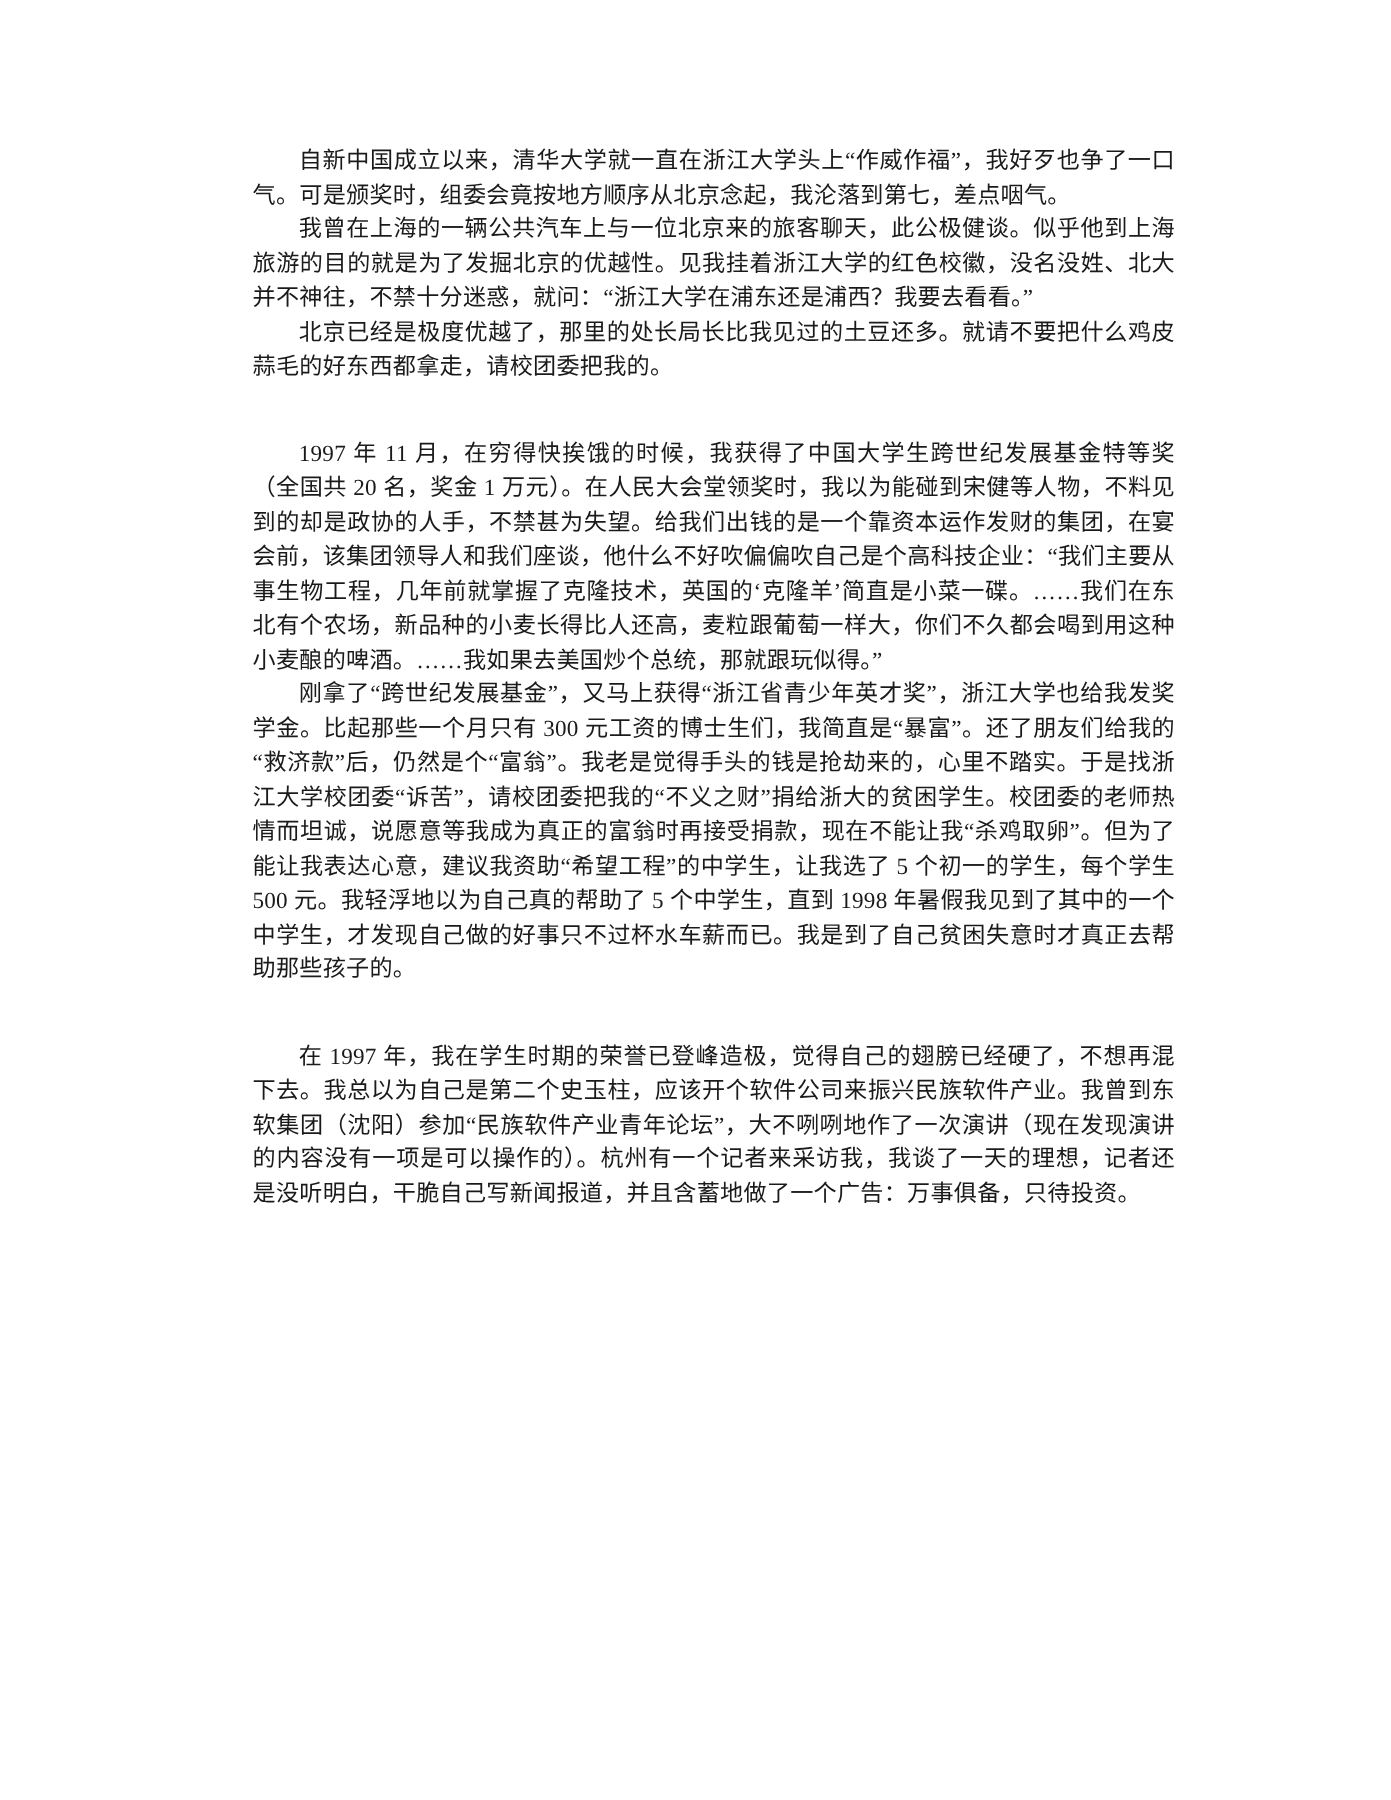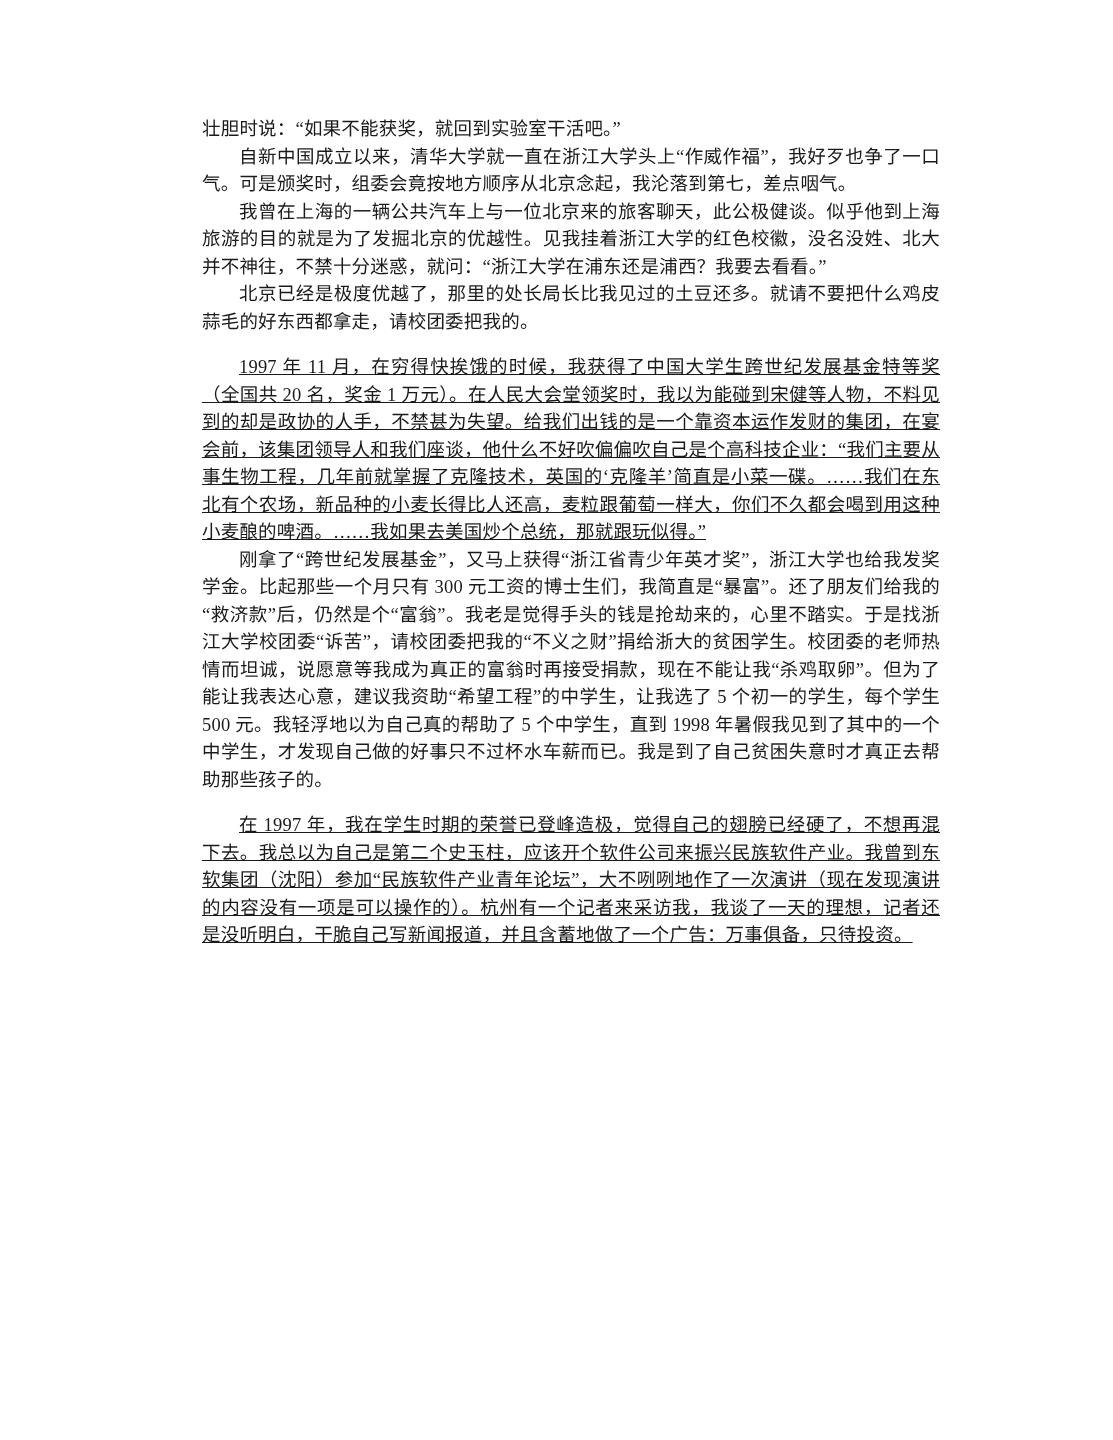--- a/index.html
+++ b/index.html
@@ -30,30 +30,28 @@
   .content p {
     margin: 0;
     padding: 0;
     text-indent: 2em;
     word-break: break-all;
   }
   .content p.no-indent {
     text-indent: 0;
   }
   .content p.section-gap {
-    margin-top: 18px;
-    text-decoration: underline;
+    margin-top: 42px;
   }
 </style>
 </head>
 <body>
 
 <div class="page">
   <div class="content">
-    <p class="no-indent">壮胆时说：“如果不能获奖，就回到实验室干活吧。”</p>
     <p>自新中国成立以来，清华大学就一直在浙江大学头上“作威作福”，我好歹也争了一口气。可是颁奖时，组委会竟按地方顺序从北京念起，我沦落到第七，差点咽气。</p>
     <p>我曾在上海的一辆公共汽车上与一位北京来的旅客聊天，此公极健谈。似乎他到上海旅游的目的就是为了发掘北京的优越性。见我挂着浙江大学的红色校徽，没名没姓、北大并不神往，不禁十分迷惑，就问：“浙江大学在浦东还是浦西？我要去看看。”</p>
     <p>北京已经是极度优越了，那里的处长局长比我见过的土豆还多。就请不要把什么鸡皮蒜毛的好东西都拿走，请校团委把我的。</p>
     <p class="section-gap">1997 年 11 月，在穷得快挨饿的时候，我获得了中国大学生跨世纪发展基金特等奖（全国共 20 名，奖金 1 万元）。在人民大会堂领奖时，我以为能碰到宋健等人物，不料见到的却是政协的人手，不禁甚为失望。给我们出钱的是一个靠资本运作发财的集团，在宴会前，该集团领导人和我们座谈，他什么不好吹偏偏吹自己是个高科技企业：“我们主要从事生物工程，几年前就掌握了克隆技术，英国的‘克隆羊’简直是小菜一碟。……我们在东北有个农场，新品种的小麦长得比人还高，麦粒跟葡萄一样大，你们不久都会喝到用这种小麦酿的啤酒。……我如果去美国炒个总统，那就跟玩似得。”</p>
     <p>刚拿了“跨世纪发展基金”，又马上获得“浙江省青少年英才奖”，浙江大学也给我发奖学金。比起那些一个月只有 300 元工资的博士生们，我简直是“暴富”。还了朋友们给我的“救济款”后，仍然是个“富翁”。我老是觉得手头的钱是抢劫来的，心里不踏实。于是找浙江大学校团委“诉苦”，请校团委把我的“不义之财”捐给浙大的贫困学生。校团委的老师热情而坦诚，说愿意等我成为真正的富翁时再接受捐款，现在不能让我“杀鸡取卵”。但为了能让我表达心意，建议我资助“希望工程”的中学生，让我选了 5 个初一的学生，每个学生 500 元。我轻浮地以为自己真的帮助了 5 个中学生，直到 1998 年暑假我见到了其中的一个中学生，才发现自己做的好事只不过杯水车薪而已。我是到了自己贫困失意时才真正去帮助那些孩子的。</p>
     <p class="section-gap">在 1997 年，我在学生时期的荣誉已登峰造极，觉得自己的翅膀已经硬了，不想再混下去。我总以为自己是第二个史玉柱，应该开个软件公司来振兴民族软件产业。我曾到东软集团（沈阳）参加“民族软件产业青年论坛”，大不咧咧地作了一次演讲（现在发现演讲的内容没有一项是可以操作的）。杭州有一个记者来采访我，我谈了一天的理想，记者还是没听明白，干脆自己写新闻报道，并且含蓄地做了一个广告：万事俱备，只待投资。</p>
   </div>
 </div>
 
 </body></html>

